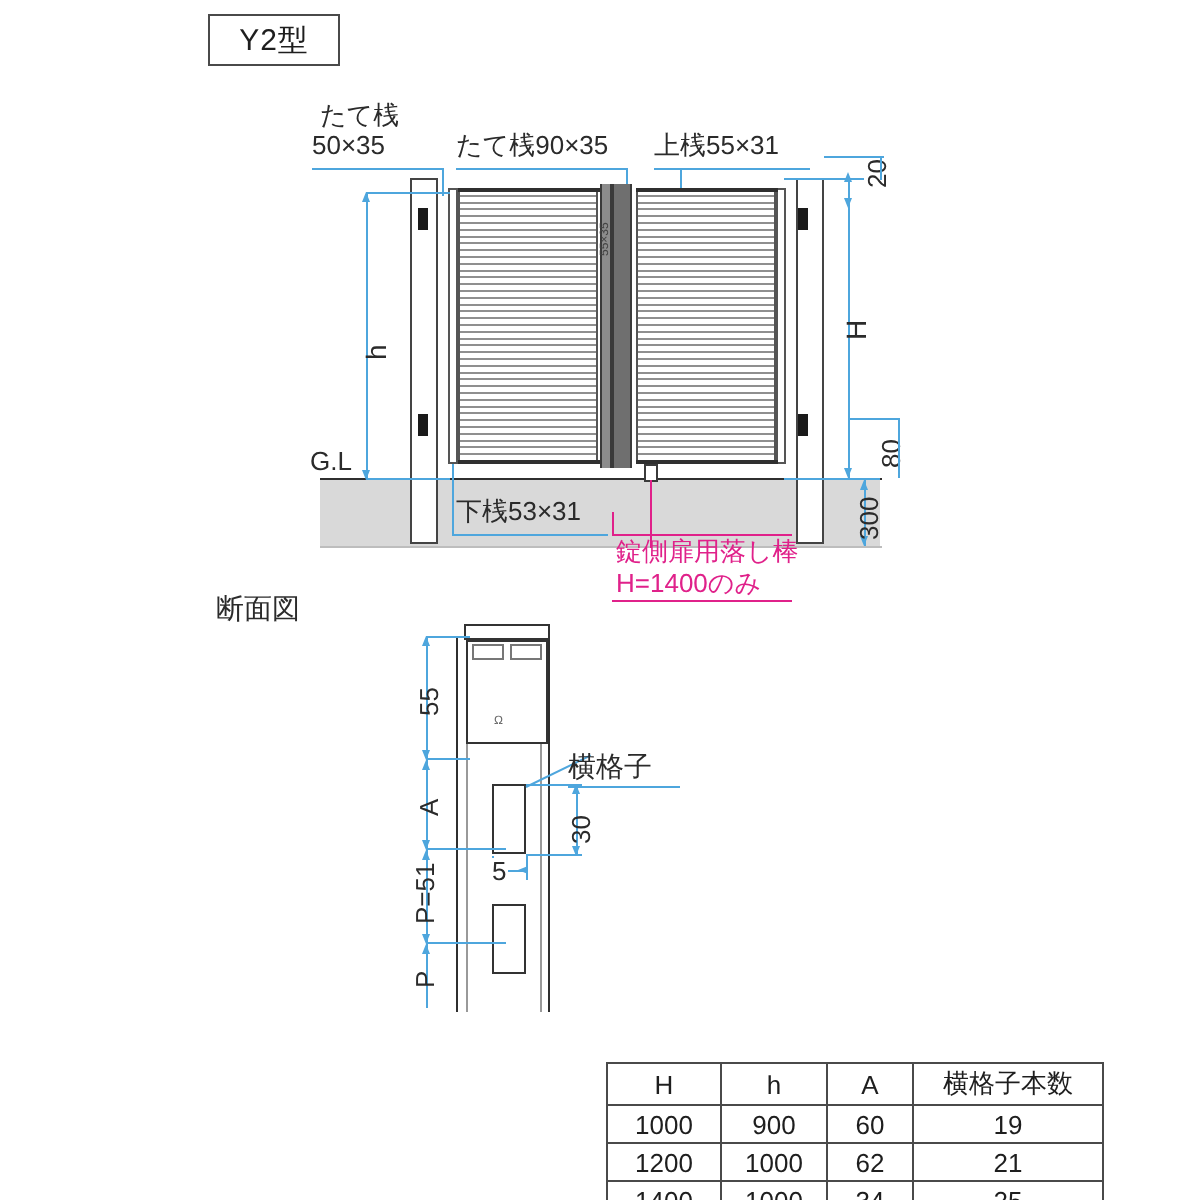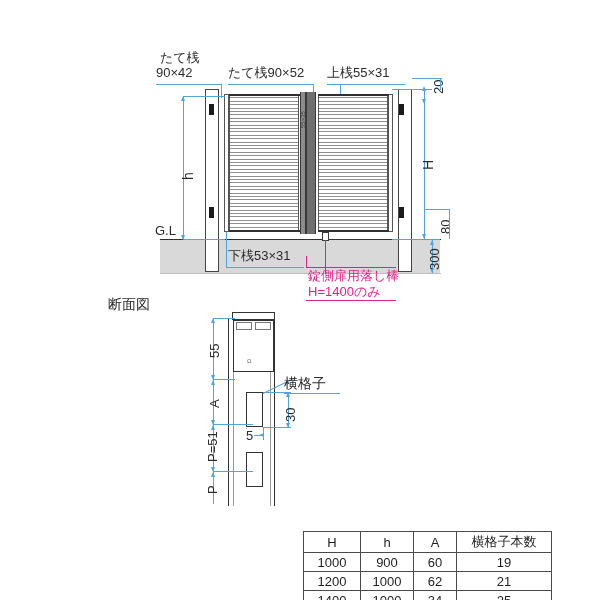--- a/index.html
+++ b/index.html
@@ -66,27 +66,30 @@
   .c-h{width:48px;}
   .c-hh{width:44px;}
   .c-a{width:34px;}
   .c-n{width:86px;}
 </style>
 </head>
 <body>
 
 <div class="stage">
 
+  <div class="titlebox" style="left:104px;top:7px;width:64px;height:24px;">
+    <span>Y2型</span>
+  </div>
 
   <div class="t" style="left:160px;top:51px;text-align:center;">たて桟</div>
-  <div class="t" style="left:156px;top:66px;">90×42</div>
+  <div class="t" style="left:156px;top:66px;">50×35</div>
   <div class="underline" style="left:156px;top:84px;width:66px;"></div>
   <div class="lnb" style="left:221px;top:84px;width:1px;height:14px;"></div>
 
-  <div class="t" style="left:228px;top:66px;">たて桟90×52</div>
+  <div class="t" style="left:228px;top:66px;">たて桟90×35</div>
   <div class="underline" style="left:228px;top:84px;width:86px;"></div>
   <div class="lnb" style="left:313px;top:84px;width:1px;height:14px;"></div>
 
   <div class="t" style="left:327px;top:66px;">上桟55×31</div>
   <div class="underline" style="left:327px;top:84px;width:78px;"></div>
   <div class="lnb" style="left:340px;top:84px;width:1px;height:12px;"></div>
 
   <div class="ground" style="left:160px;top:240px;width:280px;height:34px;"></div>
   <div class="ln" style="left:160px;top:239px;width:281px;height:1px;"></div>
   <div class="ln" style="left:160px;top:273px;width:281px;height:1px;background:#bdbdbd;"></div>

